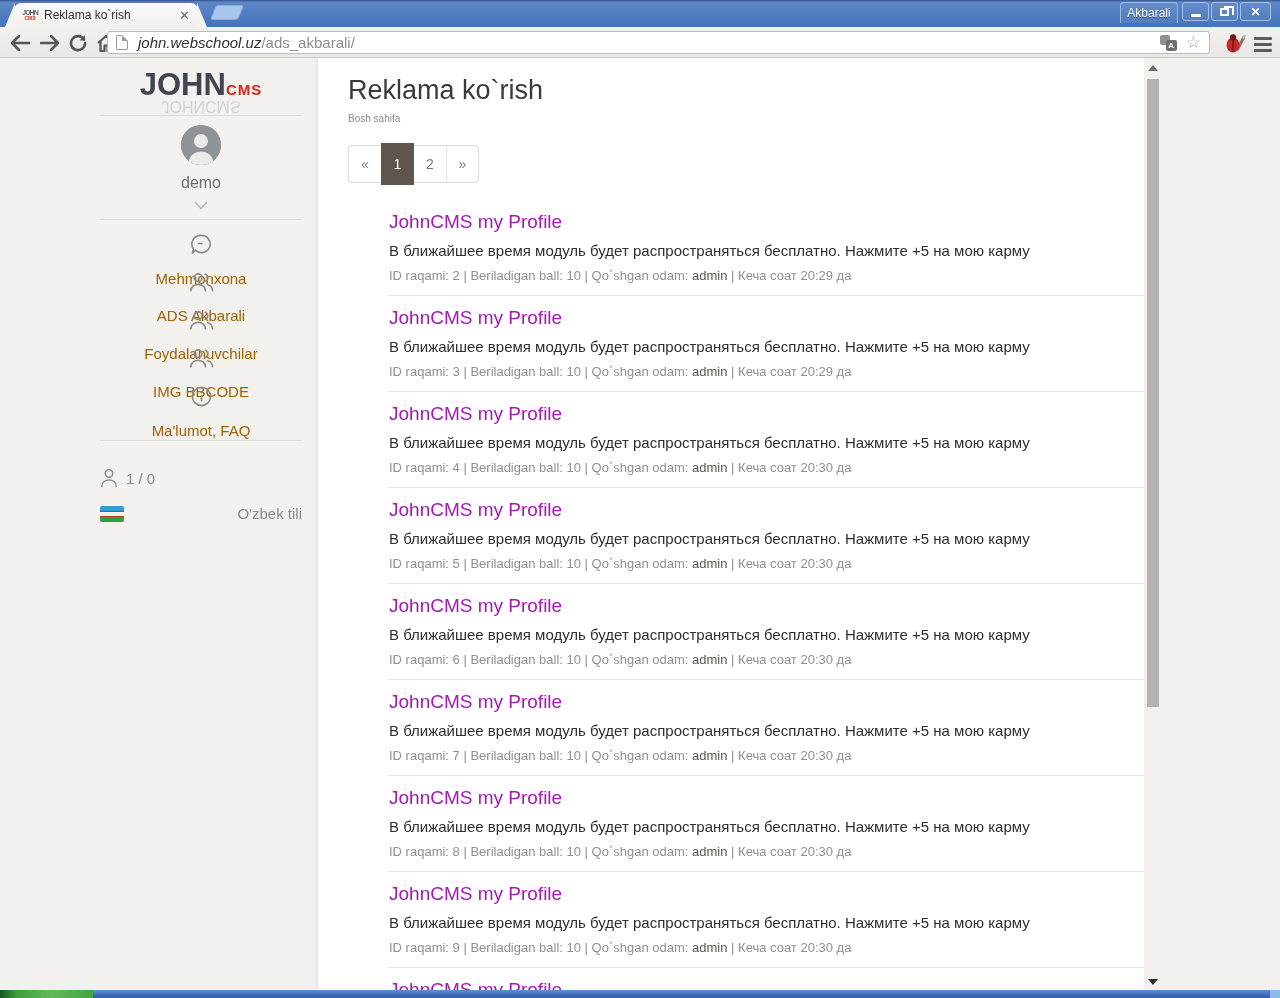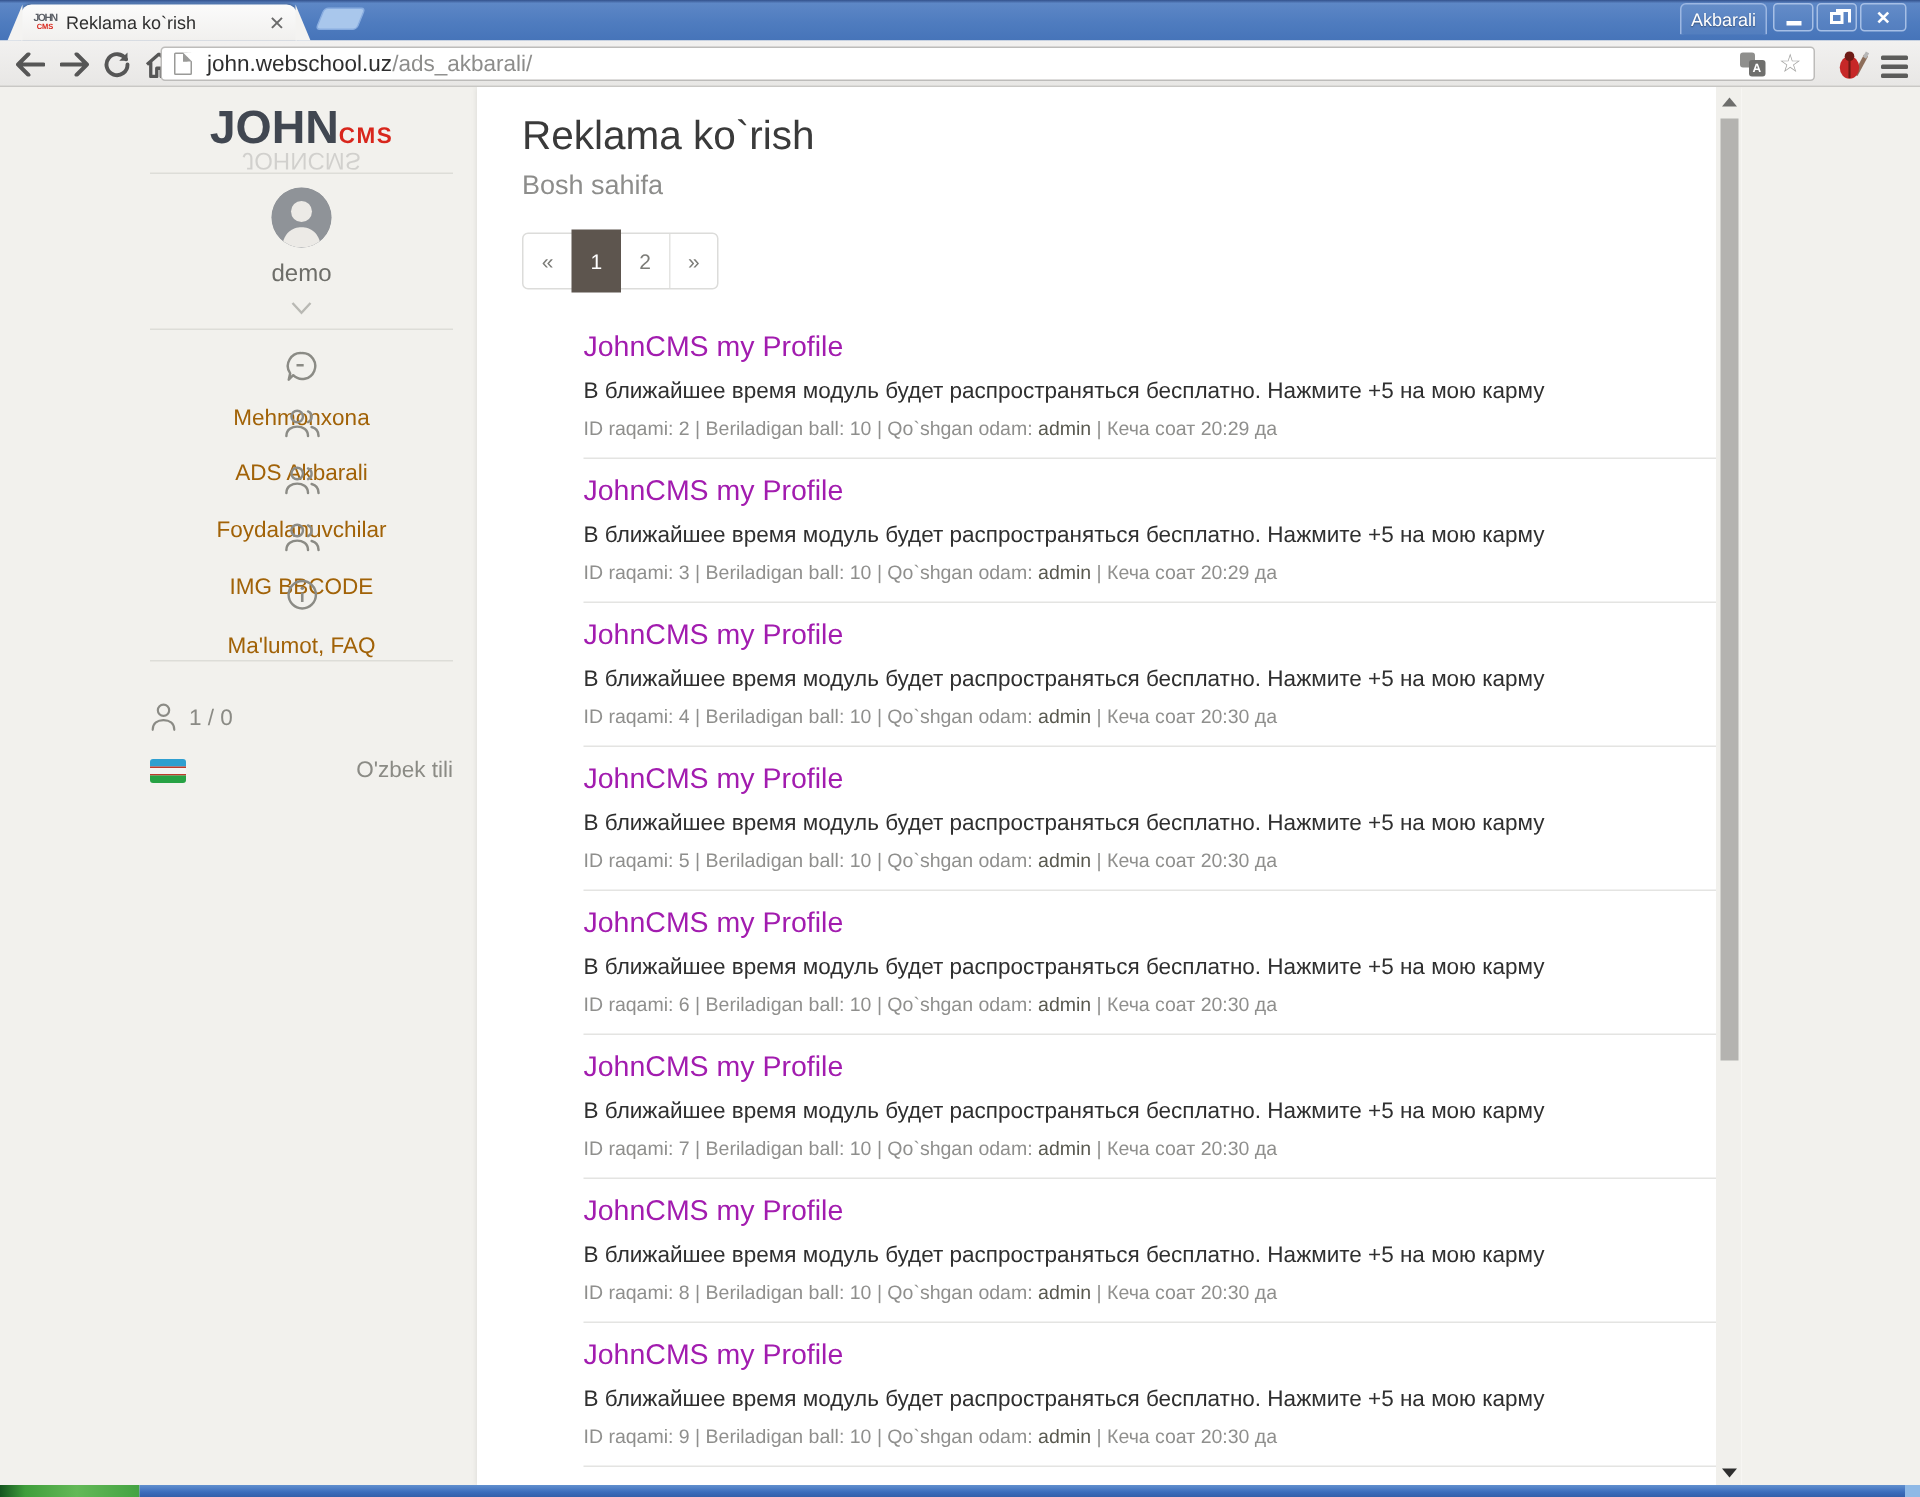--- a/index.html
+++ b/index.html
@@ -37,21 +37,21 @@
   .glyph-close { color:#fff; font-size:12px; font-weight:bold; }
 
   .toolbar { position:absolute; top:27px; left:0; width:1280px; height:31px;
     background:linear-gradient(180deg,#f2f1f0,#e8e7e5); border-bottom:1px solid #c9c8c5; }
   .nav-ic { position:absolute; top:4px; width:24px; height:24px; display:flex; align-items:center; justify-content:center; }
   .omnibox { position:absolute; left:107px; top:4px; width:1103px; height:23px; background:#fff;
     border:1px solid #bdbcba; border-radius:3px; display:flex; align-items:center; padding:0 8px; }
   .page-ic { width:12px; height:15px; border:1.5px solid #9a9a98; border-radius:1px; position:relative; margin-right:10px; }
   .page-ic::before { content:""; position:absolute; right:-1px; top:-1px; border:3px solid #fff; border-left-color:#9a9a98; border-bottom-color:#9a9a98; }
   .url { font-size:15px; white-space:nowrap; }
-  .url .host { color:#2e2e2e; }
+  .url .host { color:#2e2e2e;font-style:italic; }
   .url .path { color:#8d8d8b; }
   .omni-right { margin-left:auto; display:flex; align-items:center; gap:9px; }
   .translate-ic { position:relative; width:17px; height:16px; }
   .translate-ic .b1 { position:absolute; left:0; top:0; width:10px; height:10px; background:#8f8f8d; border-radius:2px; }
   .translate-ic .b2 { position:absolute; right:0; bottom:0; width:11px; height:11px; background:#6f6f6d; border-radius:2px;
     color:#fff; font-size:8px; font-weight:bold; display:flex; align-items:center; justify-content:center; }
   .star-ic { font-size:17px; color:#a3a3a1; line-height:1; }
   .ext-bug { position:absolute; left:1224px; top:5px; width:22px; height:22px; }
   .menu-ic { position:absolute; left:1254px; top:10px; width:18px; }
   .menu-ic span { display:block; height:3px; background:#5c5c5a; border-radius:1px; margin-bottom:3px; }
@@ -78,21 +78,21 @@
   .flag { width:24px; height:16px; border-radius:2px; overflow:hidden; display:flex; flex-direction:column; flex:none; }
   .flag .fb { height:5px; background:#2f9fd0; }
   .flag .fr1 { height:1px; background:#c0392b; }
   .flag .fw { height:4px; background:#f4f4f2; }
   .flag .fr2 { height:1px; background:#c0392b; }
   .flag .fg { height:5px; background:#27a244; }
 
   .content { position:absolute; left:318px; top:0; width:862px; height:932px; background:#fff;
     box-shadow:0 0 4px rgba(0,0,0,.10); padding:17px 0 0 30px; }
   .page-title { font-size:27px; font-weight:400; color:#3a3a3a; }
-  .page-subtitle { font-size:18px; color:#8d8d8b; margin-top:7px; }
+  .page-subtitle { font-size:10px; color:#8d8d8b; margin-top:7px; }
 
   .pagination { display:inline-flex; margin-top:21px; background:#fff; border:1px solid #dcdcda;
     border-radius:4px; align-items:center; }
   .pg-cell { width:32px; height:36px; display:flex; align-items:center; justify-content:center;
     font-size:14px; color:#7c7c78; border-left:1px solid #e4e4e2; }
   .pg-cell:first-child { border-left:none; }
   .pg-cell.active { background:#5d554e; color:#fff; height:42px; margin:-3px 0; border-left:none; width:33px; }
   .pg-cell.after-active { border-left:none; }
 
   .items { margin:17px 0 0 41px; width:764px; }

